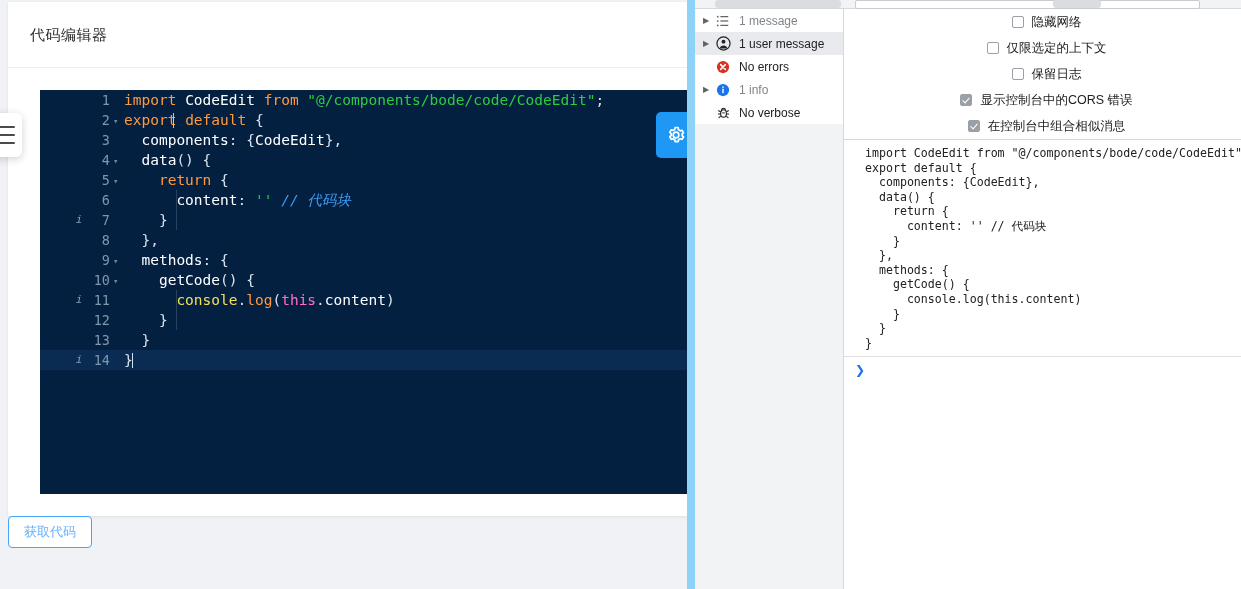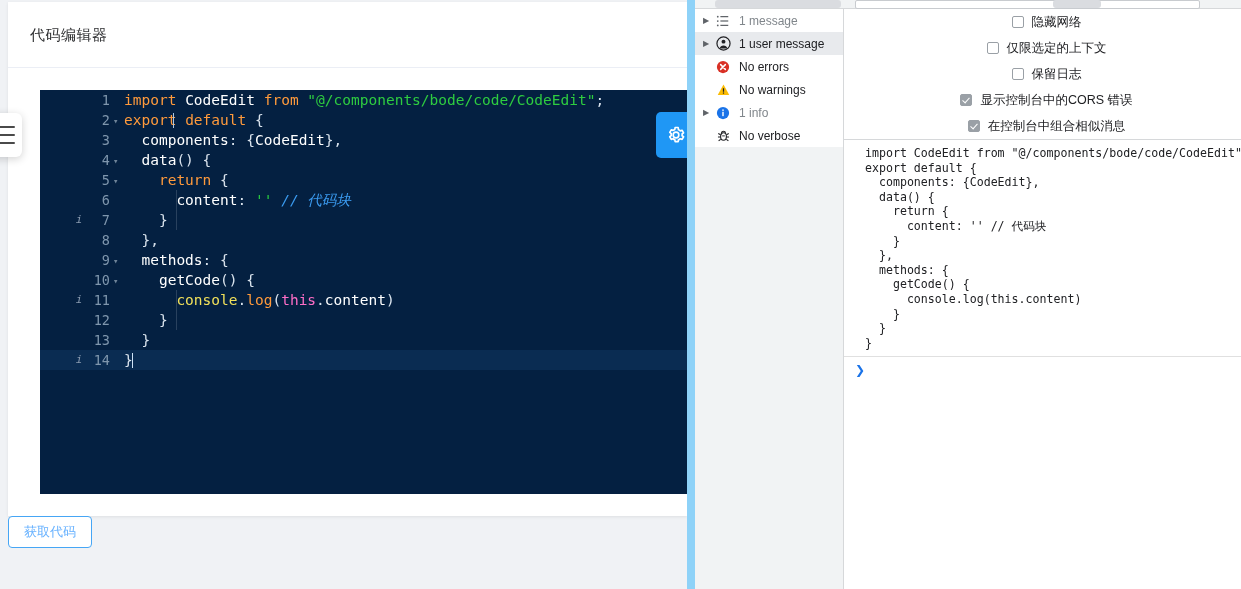--- a/index.html
+++ b/index.html
@@ -289,31 +289,20 @@
           <span class="disclosure"></span>
           <span class="dt-icon">
             <svg width="14" height="14" viewBox="0 0 16 16">
               <circle cx="8" cy="8" r="7" fill="#d93025"></circle>
               <path d="M5.3 5.3l5.4 5.4M10.7 5.3l-5.4 5.4" stroke="#fff" stroke-width="1.7" stroke-linecap="round"></path>
             </svg>
           </span>
           <span class="dt-label dark">No errors</span>
         </div>
         <div class="dt-row">
-          <span class="disclosure"></span>
-          <span class="dt-icon">
-            <svg width="15" height="14" viewBox="0 0 16 16">
-              <path d="M8 1.6l6.6 12H1.4z" fill="#fbbc04"></path>
-              <rect x="7.3" y="6" width="1.4" height="4" fill="#202124"></rect>
-              <rect x="7.3" y="10.8" width="1.4" height="1.4" fill="#202124"></rect>
-            </svg>
-          </span>
-          <span class="dt-label dark">No warnings</span>
-        </div>
-        <div class="dt-row">
           <span class="disclosure">▶</span>
           <span class="dt-icon">
             <svg width="14" height="14" viewBox="0 0 16 16">
               <circle cx="8" cy="8" r="7" fill="#1a73e8"></circle>
               <rect x="7.2" y="6.6" width="1.6" height="5" fill="#fff"></rect>
               <rect x="7.2" y="3.9" width="1.6" height="1.7" fill="#fff"></rect>
             </svg>
           </span>
           <span class="dt-label muted">1 info</span>
         </div>

